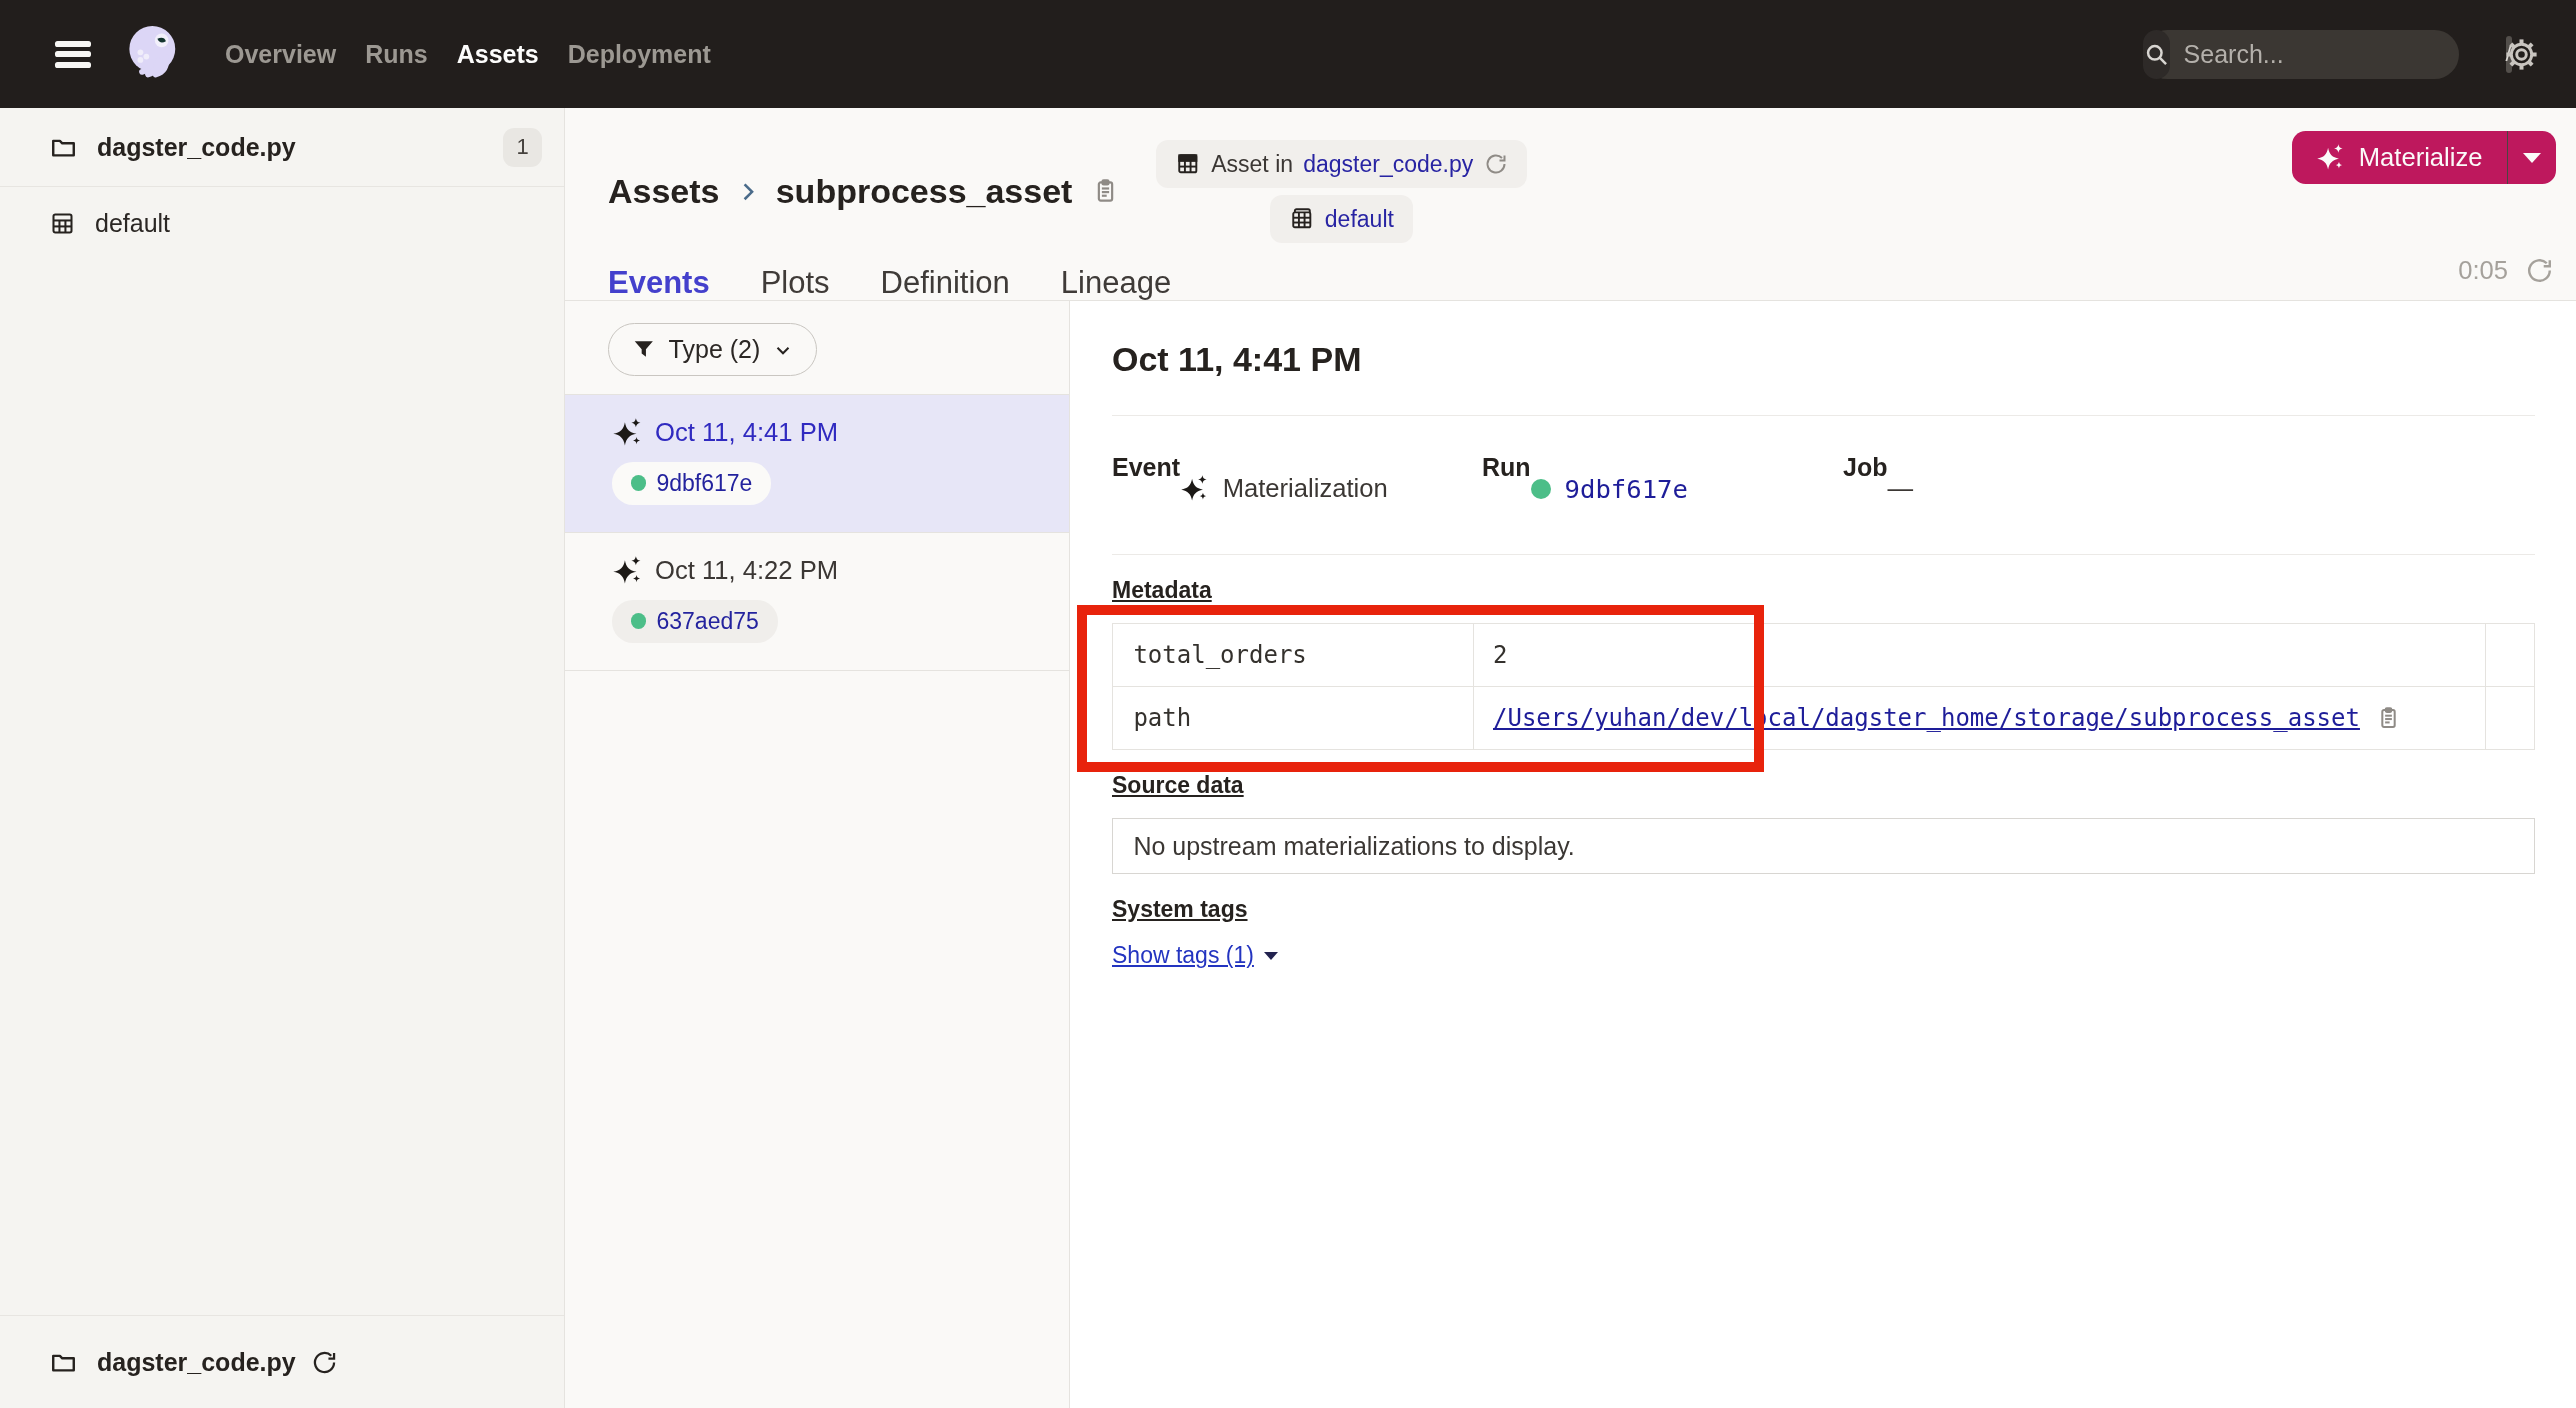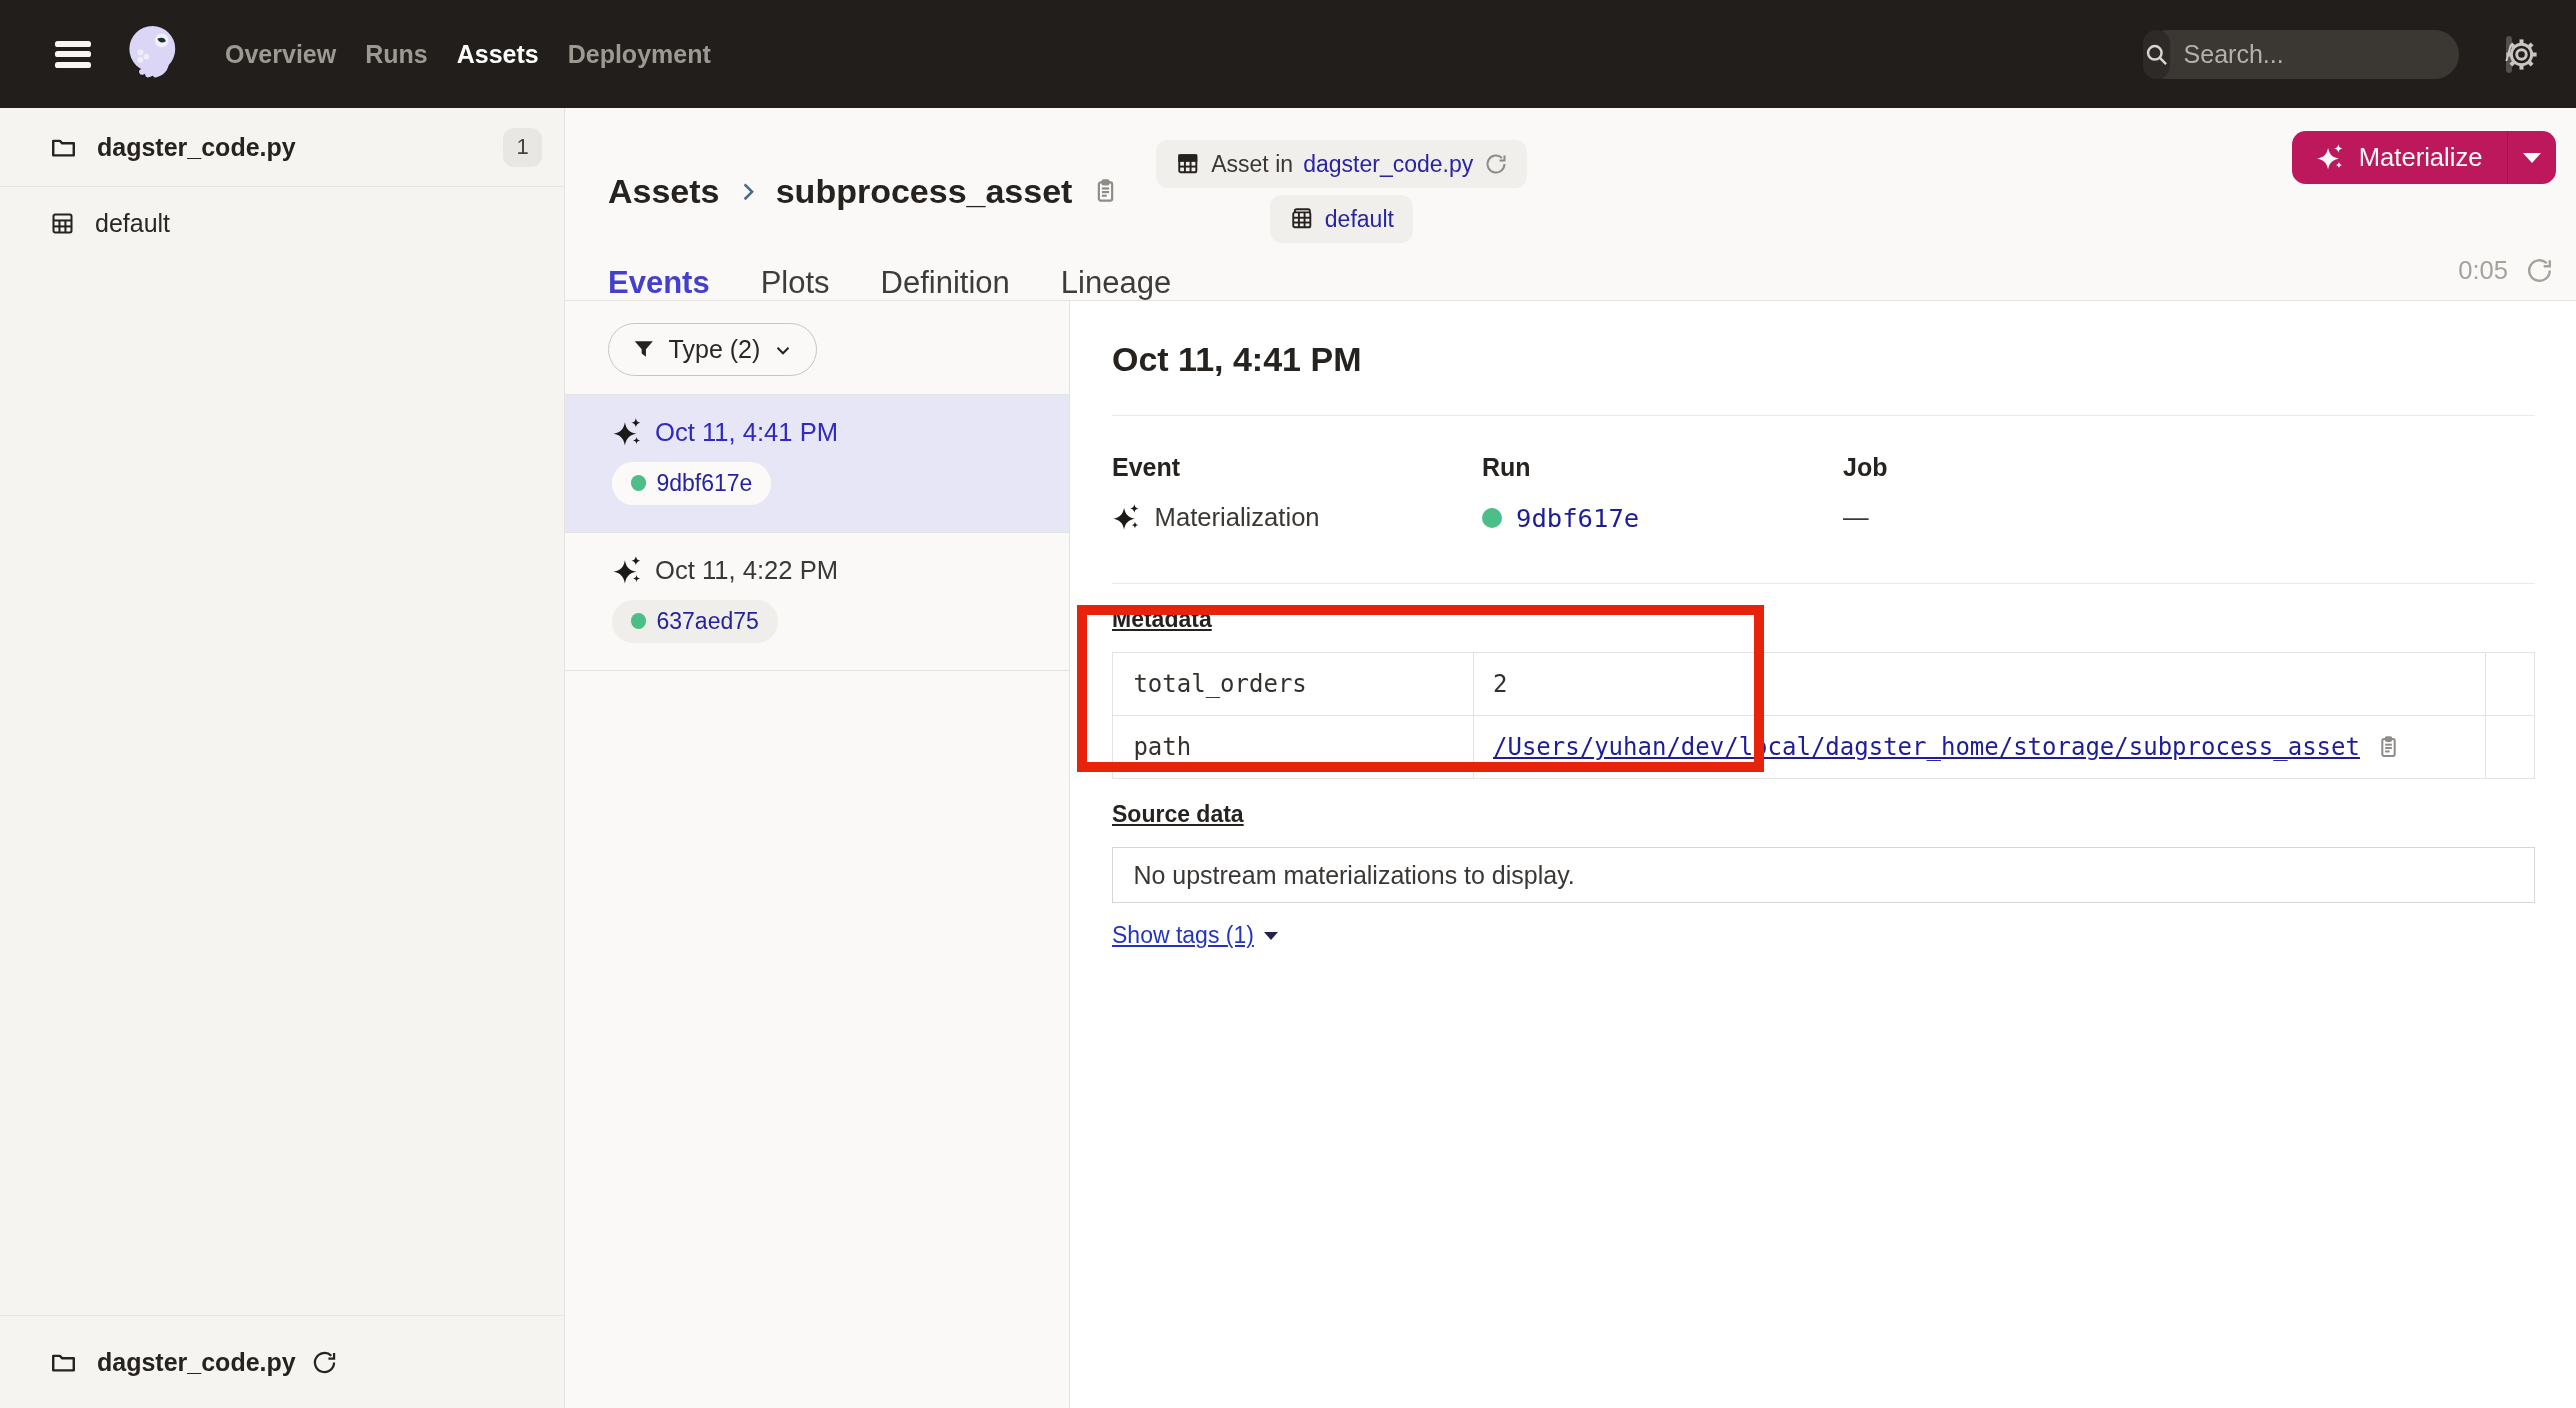--- a/index.html
+++ b/index.html
@@ -74,21 +74,21 @@
   .run-pill .dot{width:15.3px;height:15.3px;border-radius:50%;background:var(--green);}
   .run-pill span.rid{font-size:23px;color:#24239e;}
 
   
   .detail{position:absolute;left:1071px;top:301px;width:1505px;height:1108px;background:#ffffff;padding:0 41px;}
   .detail-title{margin-top:39px;font-size:34px;font-weight:600;color:var(--dark_text);}
   .hr{height:0.9px;background:#eceae7;width:100%;}
   .hr.t1{margin-top:36px;}
   .hr.t2{margin-top:48px;}
   .summary{display:flex;margin-top:37px;}
-  .sum-col{display:flex;flex-direction:column;}
+  .sum-col{display:flex;flex-direction:row;}
   .sum-col.c1{width:370px;} .sum-col.c2{width:361px;}
   .sum-label{font-size:25px;font-weight:700;color:var(--dark_text);}
   .sum-value{margin-top:19px;display:flex;align-items:center;gap:13.6px;font-size:25.6px;color:var(--body_text);height:34px;}
   .run-link{font-size:25.6px;color:var(--link_mono);text-decoration:none;cursor:pointer;}
   .dot-lg{width:20.4px;height:20.4px;border-radius:50%;background:var(--green);}
   .sec-head{margin-top:22px;font-size:23px;font-weight:700;color:var(--dark_text);text-decoration:underline;}
   .meta-table{margin-top:19.6px;width:100%;border-collapse:collapse;table-layout:fixed;}
   .meta-table td{border:0.9px solid var(--border);height:63px;font-size:24px;vertical-align:middle;}
   .meta-table td.k{width:361px;padding-left:20.4px;color:#34312d;}
   .meta-table td.v{padding-left:19px;color:#34312d;}
@@ -376,20 +376,21 @@
       <td class="spare"></td>
     </tr>
   </tbody>
     </table>
 
   <h2 class="sec-head">Source data</h2>
   <div class="empty-box">
     <span>No upstream materializations to display.</span>
   </div>
 
+  <h2 class="sec-head">System tags</h2>
   <div class="showtags">
     <span>Show tags (1)</span>
     <span class="caret-sm"></span>
   </div>
 </section>
 
 <div class="red-box"></div>
 
 
 </body></html>

